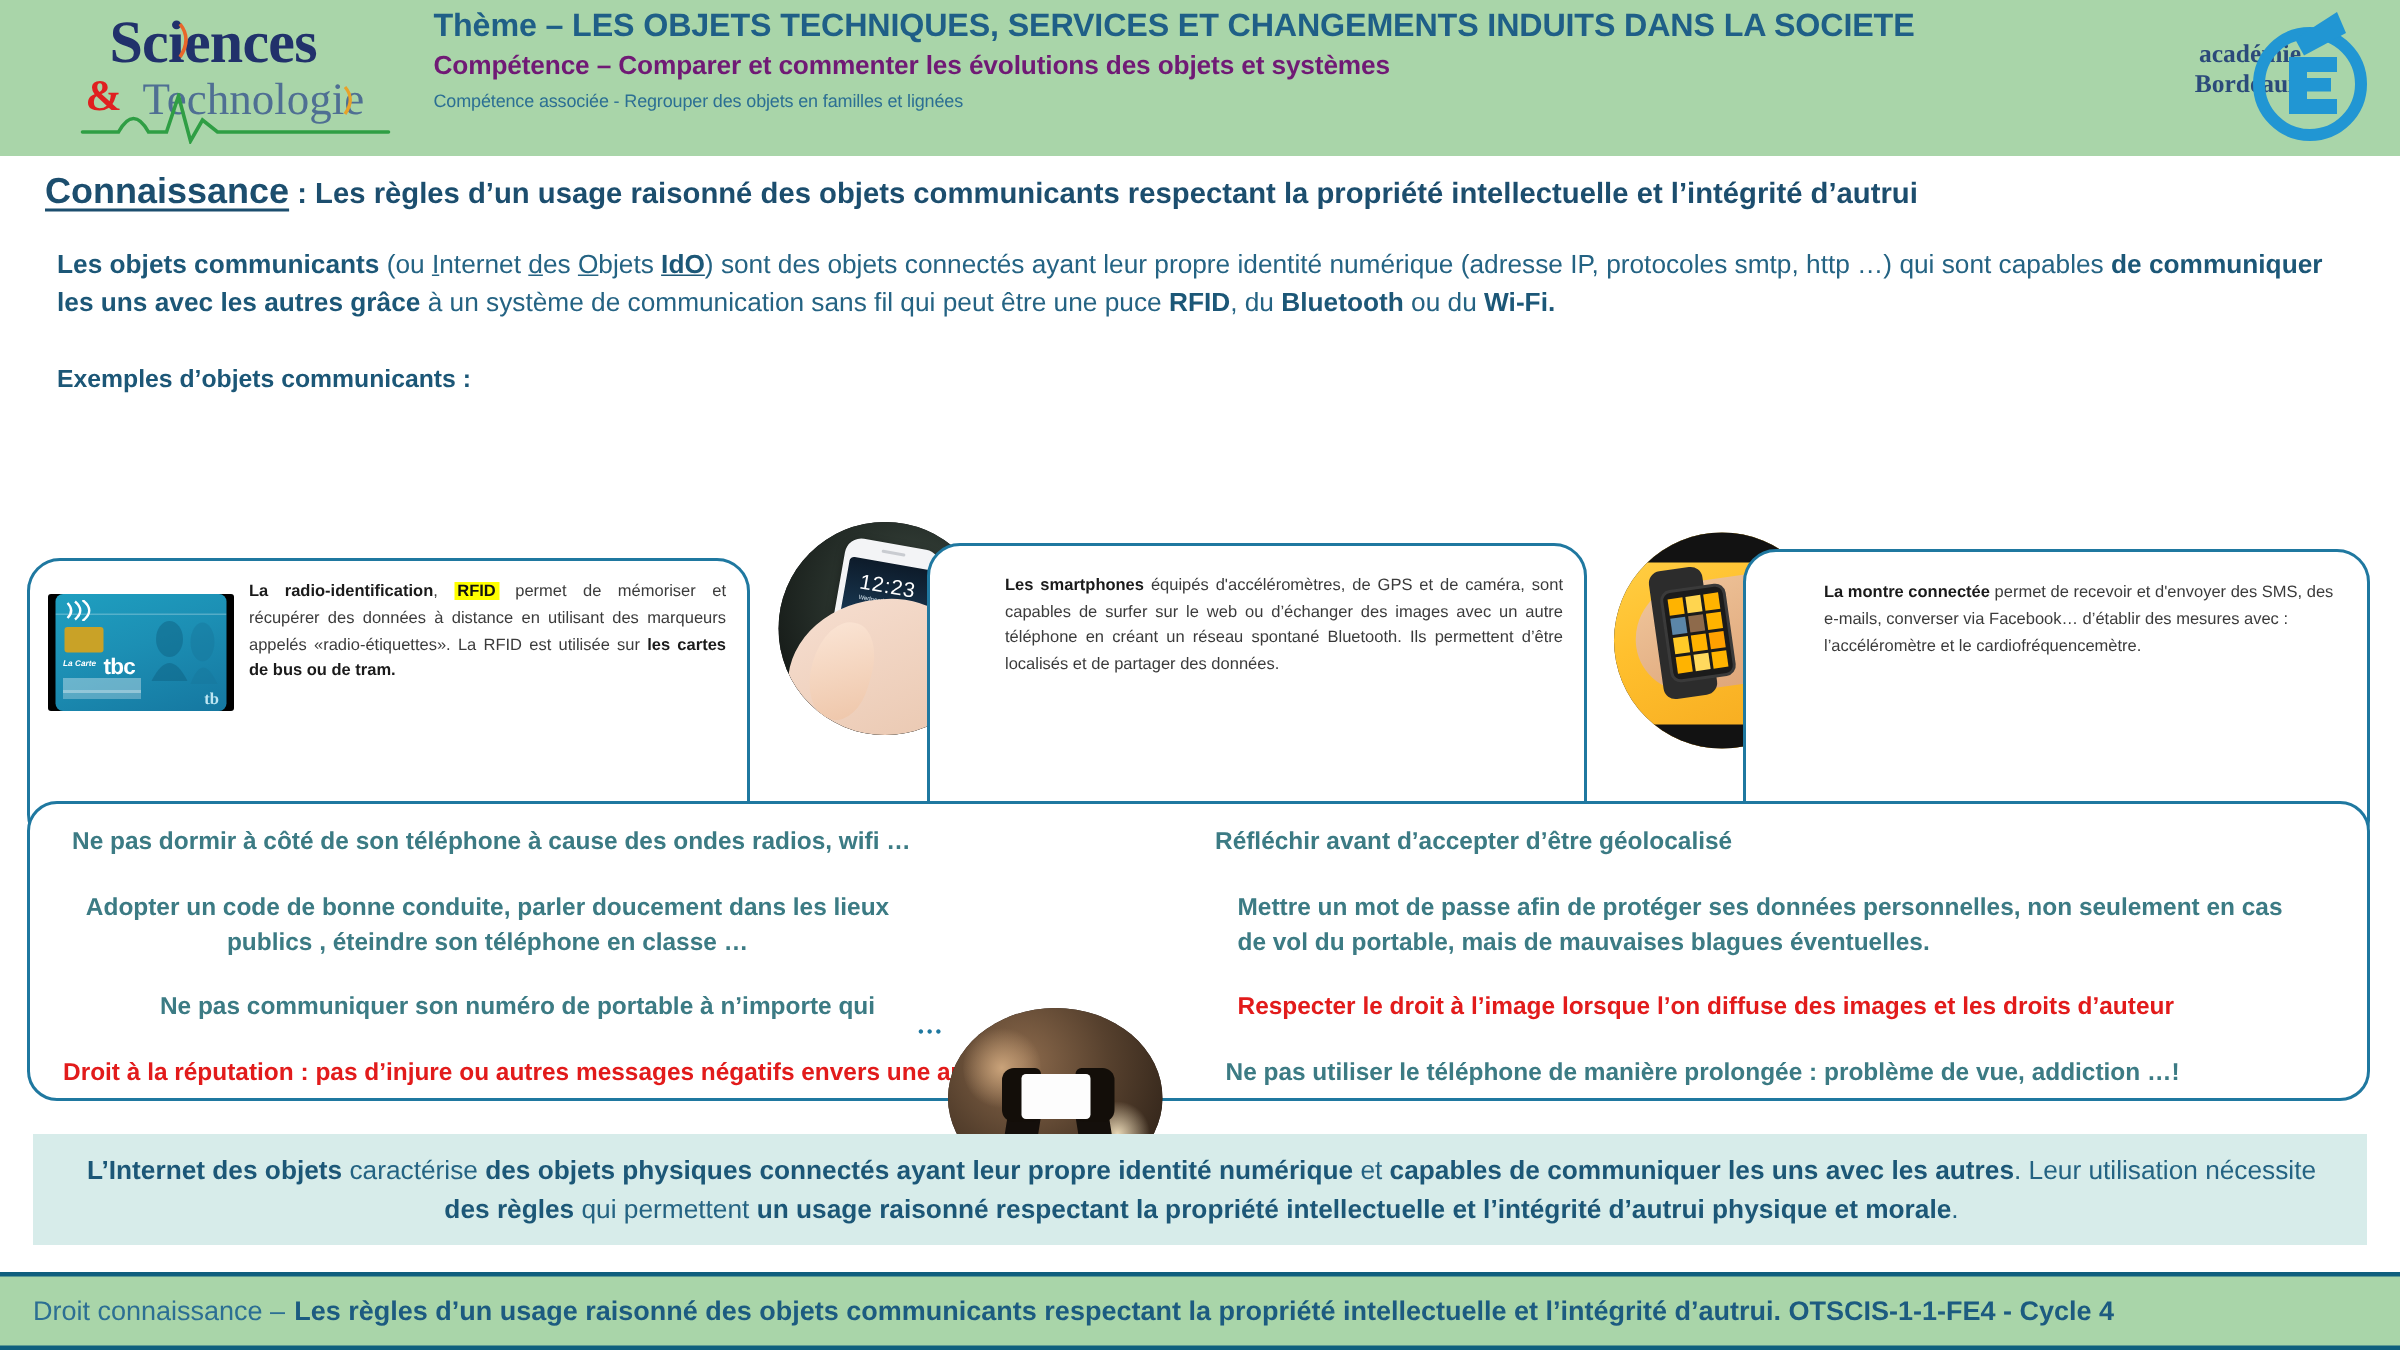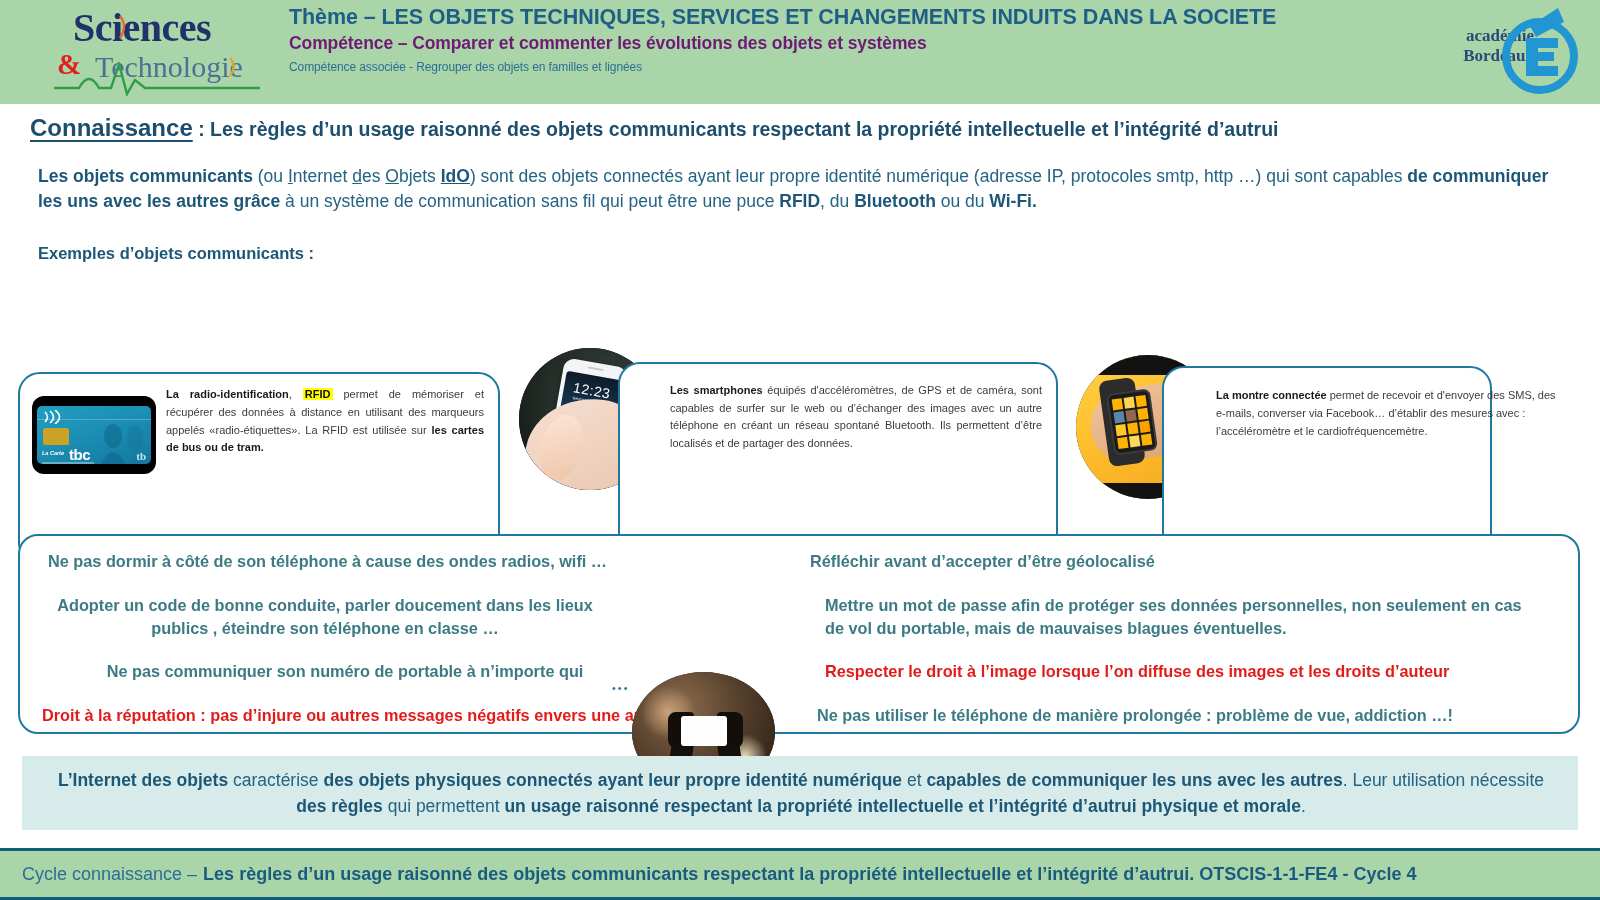--- a/index.html
+++ b/index.html
@@ -91,37 +91,37 @@
     font-size: 16.5px; font-weight: bold; color: #1c5777;
   }
 
   
   .card {
     position: absolute; background: #fff;
     border: 2px solid #1f78a0; border-radius: 22px;
   }
   .card-rfid { left: 18px; top: 268px; width: 482px; height: 193px; }
   .card-phone { left: 618px; top: 258px; width: 440px; height: 210px; }
-  .card-watch { left: 1162px; top: 262px; width: 330px; height: 203px; }
+  .card-watch { left: 1162px; top: 262px; width: 418px; height: 203px; }
 
   .card-txt {
     font-size: 11px; color: #3b3b3b; line-height: 1.62;
     text-align: justify; text-justify: inter-word;
   }
   .card-txt b { color: #1a1a1a; font-weight: bold; }
   .hl-rfid { background: #ffff00; font-weight: bold; color:#111; padding: 0 2px; }
 
   .card-rfid .card-txt { position:absolute; left: 146px; top: 12px; width: 318px; }
   .card-phone .card-txt { position:absolute; left: 50px; top: 18px; width: 372px; line-height:1.60; }
   .card-watch .card-txt { position:absolute; left: 52px; top: 18px; width: 350px; line-height:1.64; text-align:left; }
 
   
   .tbc-card {
     position: absolute; left: 12px; top: 22px; width: 124px; height: 78px;
-    background: #000; border-radius: 12px; padding: 10px 5px;
+    background: #000; border-radius: 2px; padding: 0 5px;
   }
   .tbc-inner {
     width: 100%; height: 100%; border-radius: 5px; position: relative; overflow: hidden;
     background: linear-gradient(160deg, #1f9fc0 0%, #1c8fb4 45%, #1577a0 100%);
   }
   .tbc-stripe { position:absolute; left:0; top:13px; width:100%; height:1px; background: rgba(255,255,255,.25); }
   .tbc-waves { position:absolute; left:5px; top:4px; }
   .tbc-chip { position:absolute; left:6px; top:22px; width:26px; height:17px; background:#c9a227; border-radius:2px; }
   .tbc-lacarte { position:absolute; left:5px; top:44px; font-size:5.5px; color:#fff; font-weight:bold; font-style:italic;}
   .tbc-tbc { position:absolute; left:32px; top:40px; font-size:15px; color:#fff; font-weight:bold; letter-spacing:-.5px; }
@@ -389,17 +389,17 @@
     </div>
 
     <div class="summary">
       <p>
         <b>L’Internet des objets</b><span> caractérise </span><b>des objets physiques connectés ayant leur propre identité numérique</b><span> et </span><b>capables de communiquer les uns avec les autres</b><span>. Leur utilisation nécessite </span><b>des règles</b><span> qui permettent </span><b>un usage raisonné respectant la propriété intellectuelle et l’intégrité d’autrui physique et morale</b><span>.</span>
       </p>
     </div>
   </div>
 
   <div class="footer">
-    <span class="footer-pre">Cycle connaissance – </span>
+    <span class="footer-pre">Droit connaissance – </span>
     <span class="footer-main">Les règles d’un usage raisonné des objets communicants respectant la propriété intellectuelle et l’intégrité d’autrui.  OTSCIS-1-1-FE4 - Cycle 4</span>
   </div>
 
 </div>
 
 </body></html>

